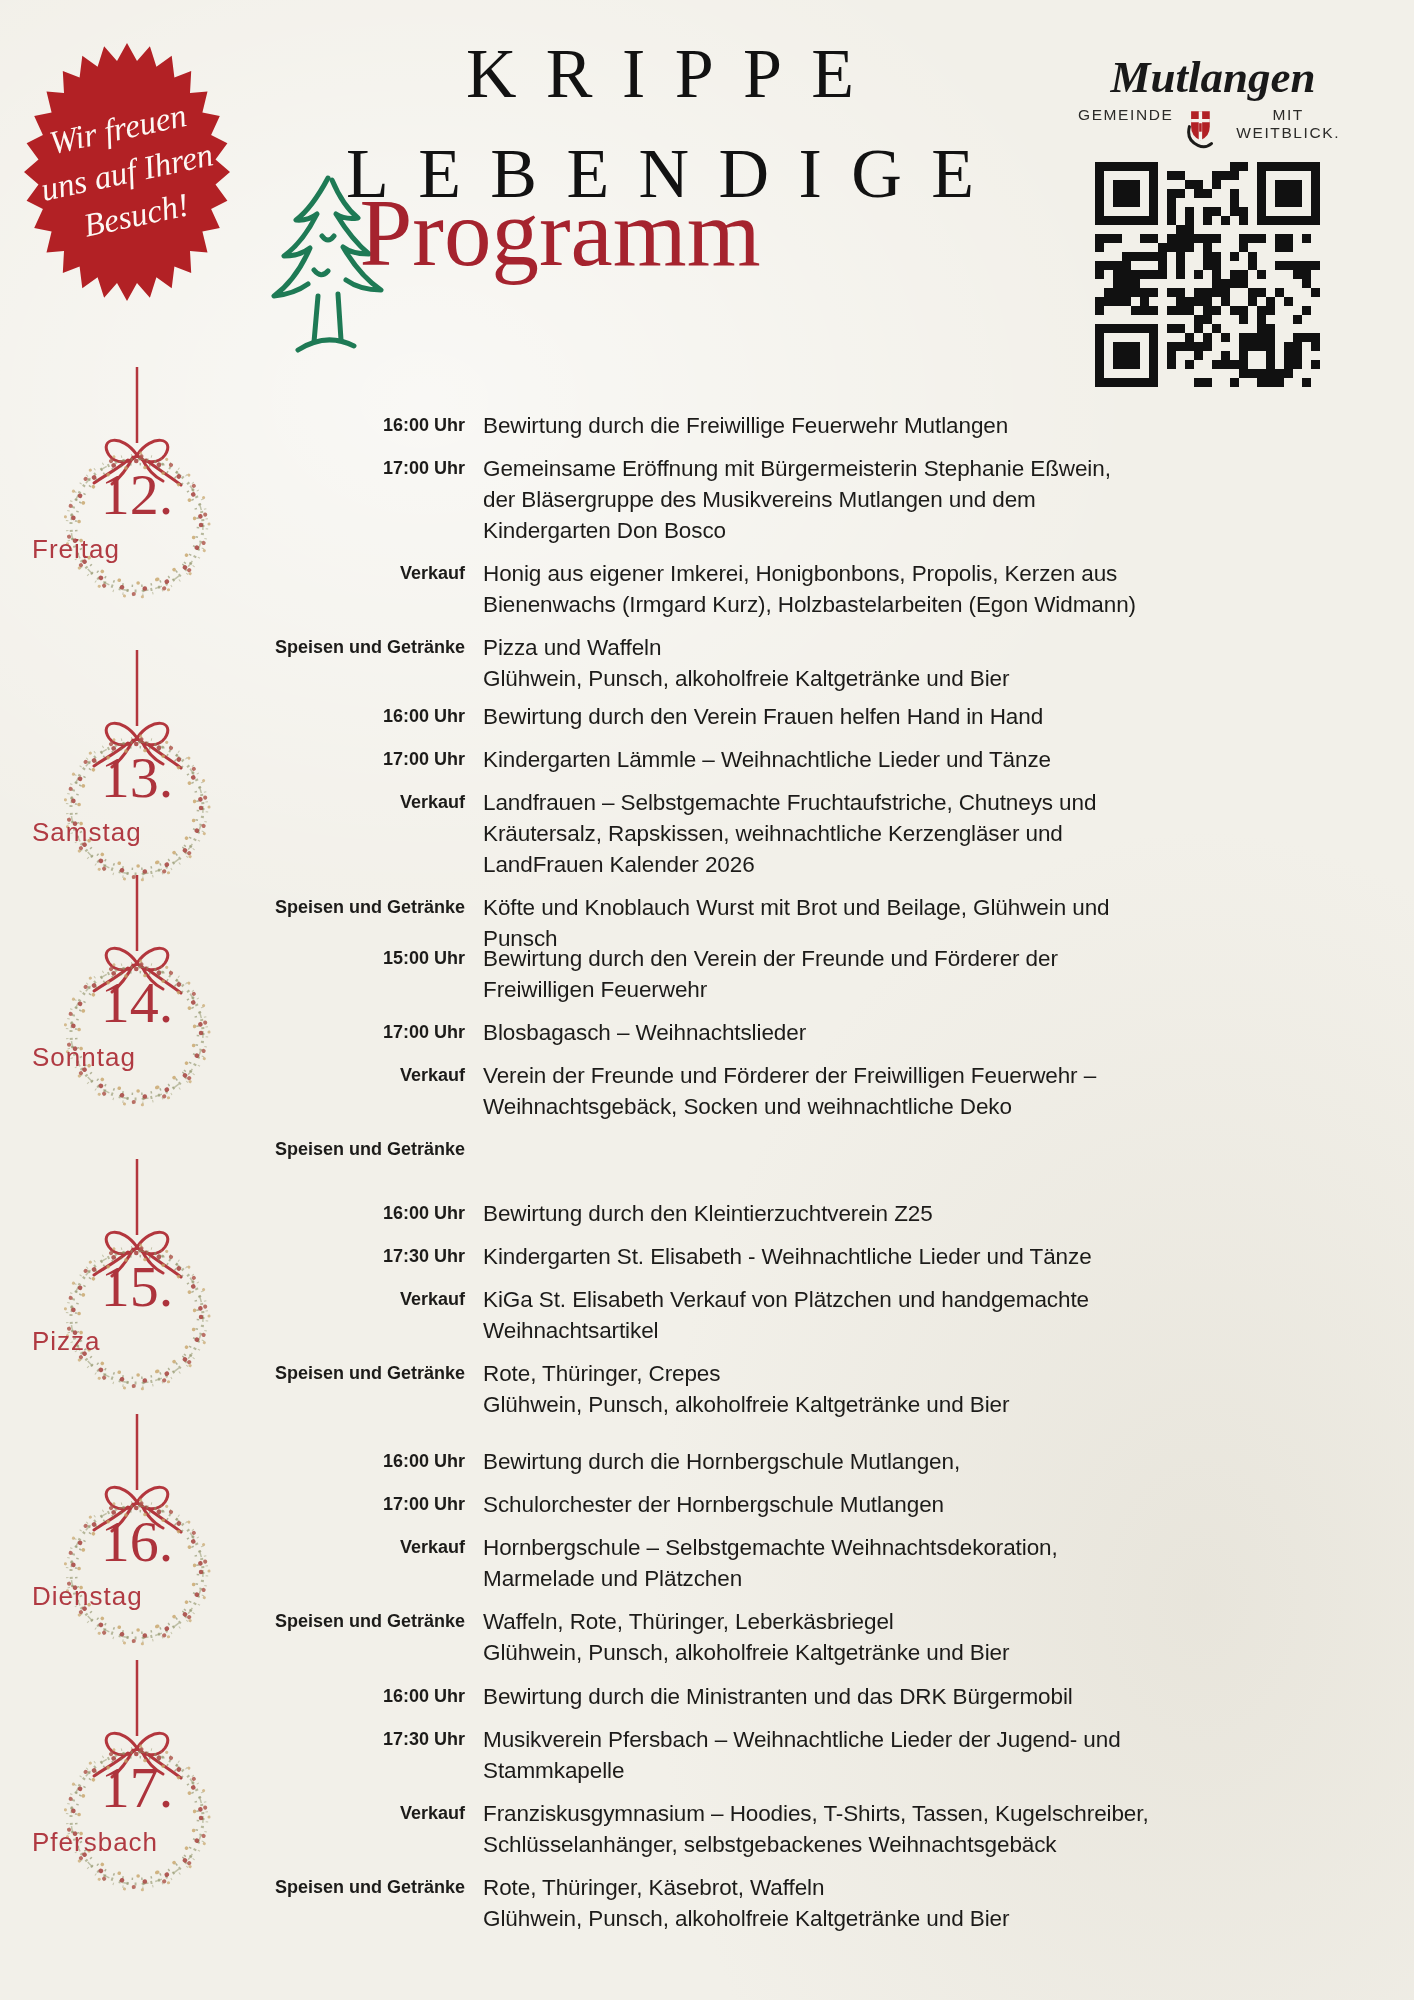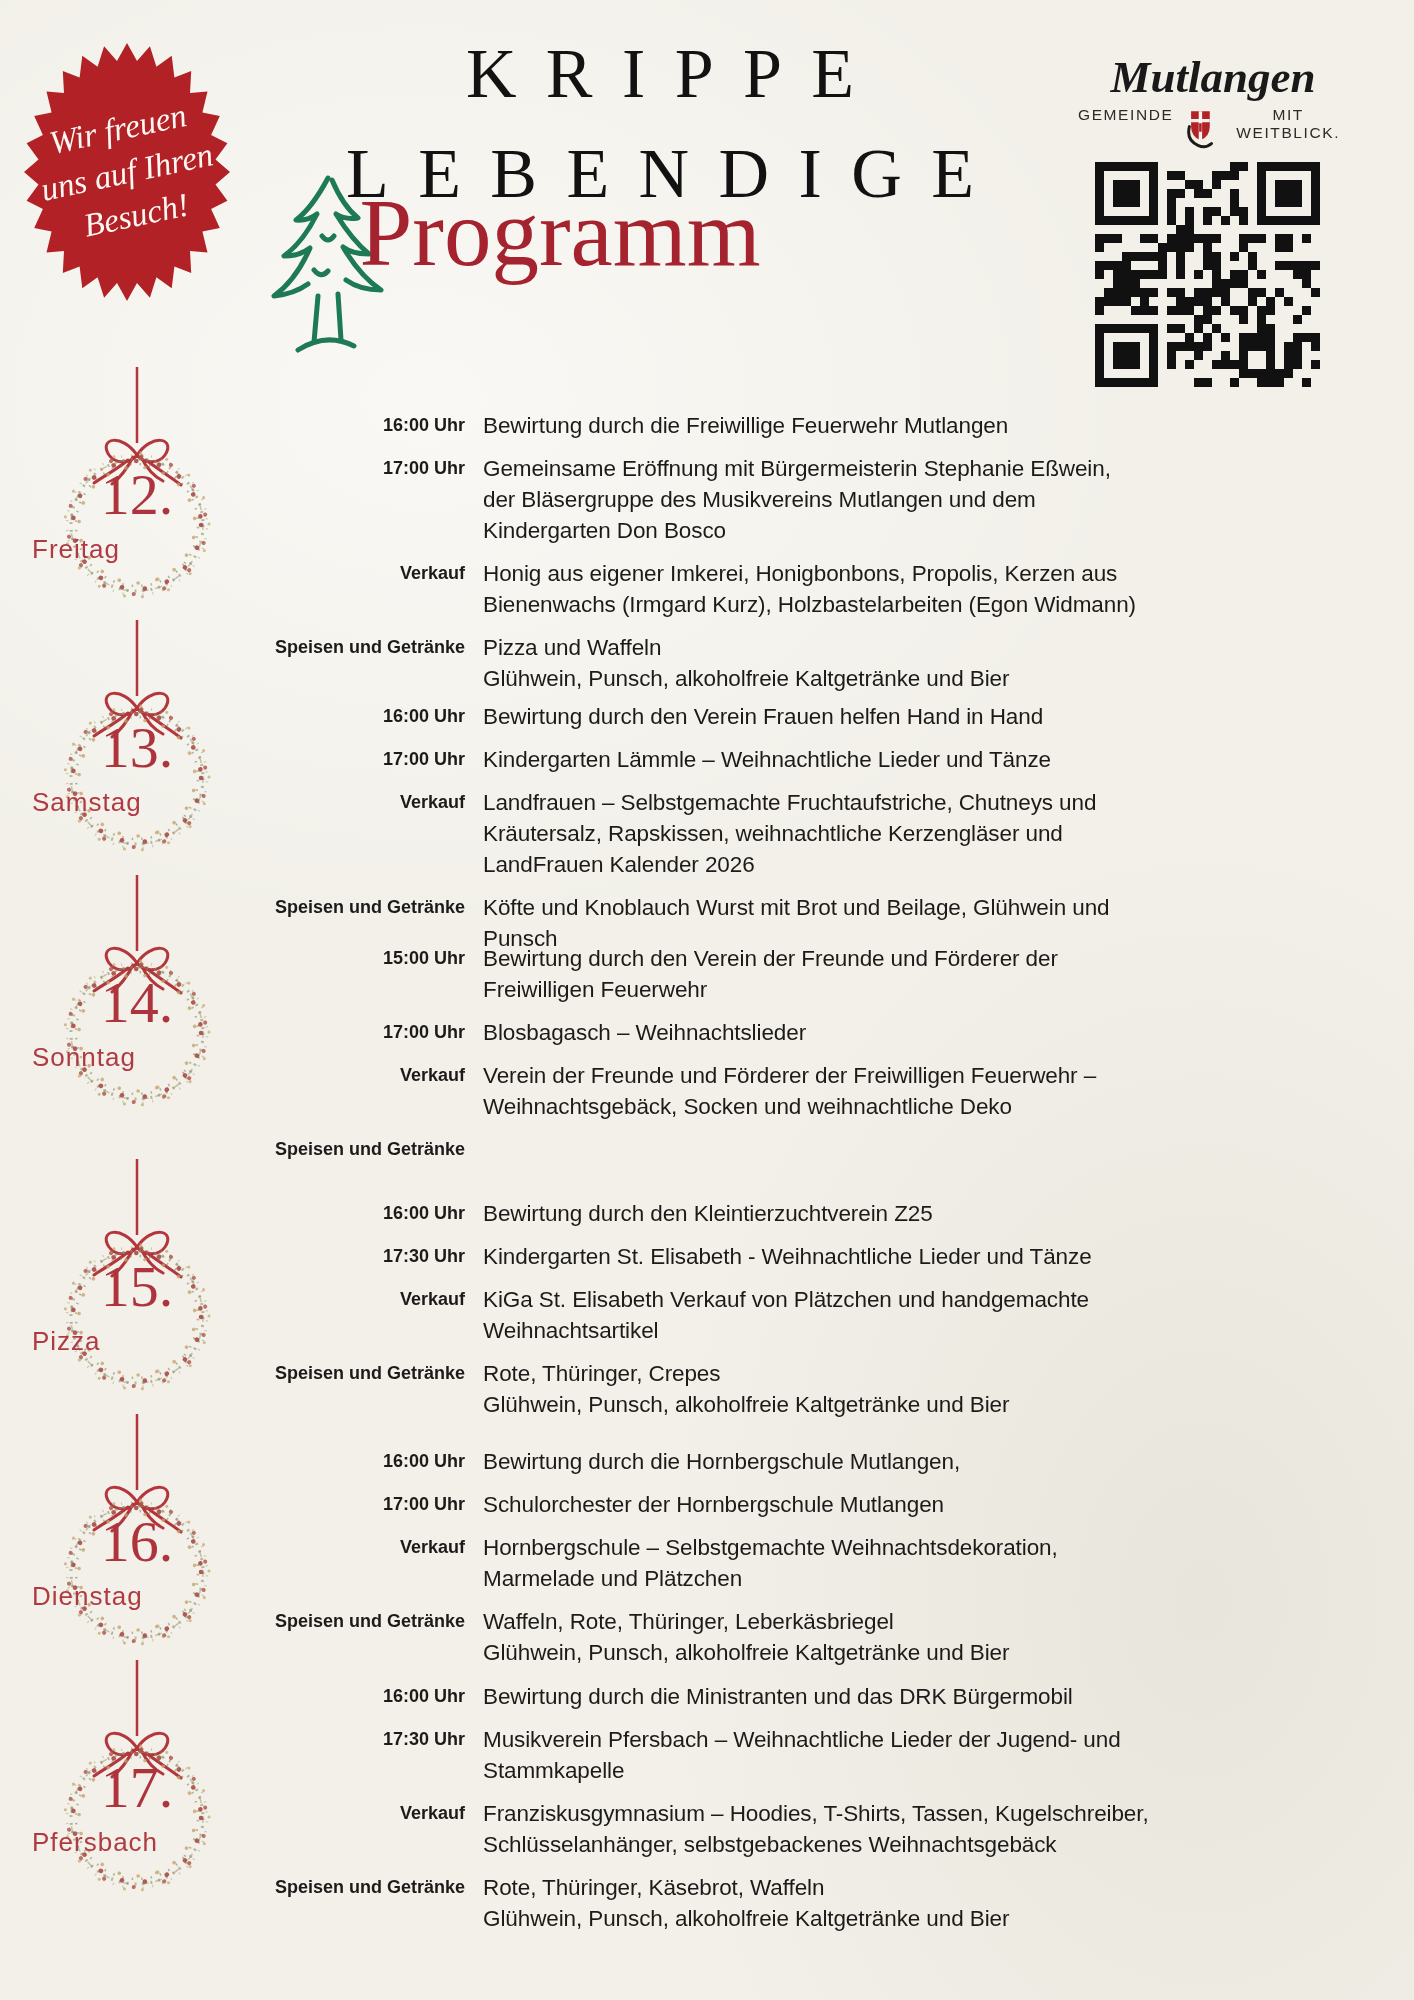--- a/index.html
+++ b/index.html
@@ -351,21 +351,21 @@
     </svg>
   </div>
 
   <div class="wreath" style="top:367px">
     <svg width="210" height="245">
         <use href="#wreath-sym"></use>
       </svg>
     <div class="num">12.</div>
     <div class="wd">Freitag</div>
   </div>
-  <div class="wreath" style="top:620px">
+  <div class="wreath" style="top:650px">
     <svg width="210" height="245">
         <use href="#wreath-sym"></use>
       </svg>
     <div class="num">13.</div>
     <div class="wd">Samstag</div>
   </div>
   <div class="wreath" style="top:875px">
     <svg width="210" height="245">
         <use href="#wreath-sym"></use>
       </svg>

